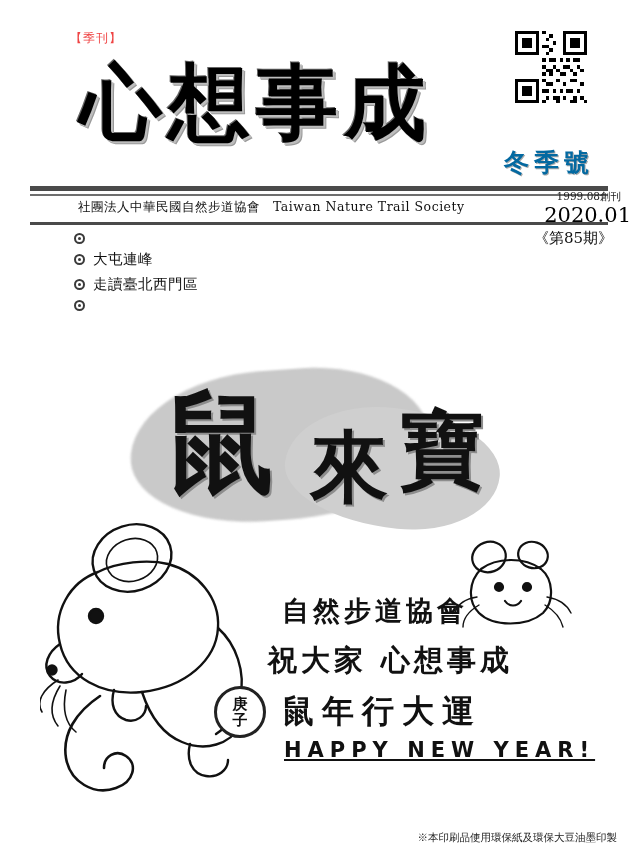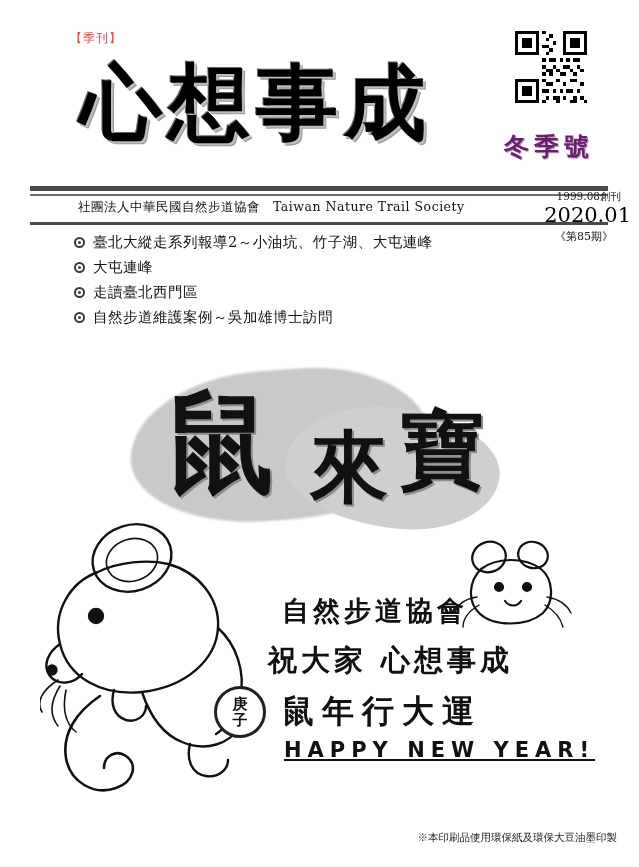--- a/index.html
+++ b/index.html
@@ -65,26 +65,26 @@
     right: 18px; top: 10px;
     width: 78px; height: 78px;
     background: #fff;
     padding: 3px;
   }
   .qr svg { display:block; }
 
   
   .season {
     position: absolute;
-    right: 14px; top: 112px;
+    right: 14px; top: 128px;
     font-family: "DejaVu Serif", serif;
     font-size: 25px;
     font-weight: bold;
     letter-spacing: 5px;
-    color: #701a75;
+    color: #0369a1;
     text-shadow: 1px 1px 0 #aaa;
   }
 
   
   .rule-thick {
     position: absolute;
     left: 30px; top: 186px;
     width: 578px; height: 5px;
     background: #4a4a4a;
   }
@@ -121,21 +121,21 @@
   .issue-date {
     position: absolute;
     right: 8px; top: 203px;
     font-size: 21px;
     font-family: "DejaVu Serif", serif;
     color: #000;
   }
   .issue-number {
     position: absolute;
     right: 26px; top: 229px;
-    font-size: 11px;
+    font-size: 15px;
     font-family: "DejaVu Serif", serif;
     color: #111;
   }
 
   
   .contents {
     position: absolute;
     left: 74px; top: 233px;
     width: 420px;
   }
@@ -364,33 +364,31 @@
 
 <div class="society-line">社團法人中華民國自然步道協會　Taiwan Nature Trail Society</div>
 
 <div class="issue-founded">1999.08創刊</div>
 <div class="issue-date">2020.01</div>
 <div class="issue-number">《第85期》</div>
 
 <div class="contents">
   <div class="content-item">
     <span class="bullet"></span>
-    <span>臺北大縱走系列報導2～小油坑、竹子湖、大屯連峰</span>
   </div>
   <div class="content-item">
     <span class="bullet"></span>
     <span>大屯連峰</span>
   </div>
   <div class="content-item">
     <span class="bullet"></span>
     <span>走讀臺北西門區</span>
   </div>
   <div class="content-item">
     <span class="bullet"></span>
-    <span>自然步道維護案例～吳加雄博士訪問</span>
   </div>
 </div>
 
 <div class="art">
 
   <div class="blob"></div>
   <div class="blob2"></div>
 
   <div class="big-rat">鼠</div>
   <div class="lai">來</div>

